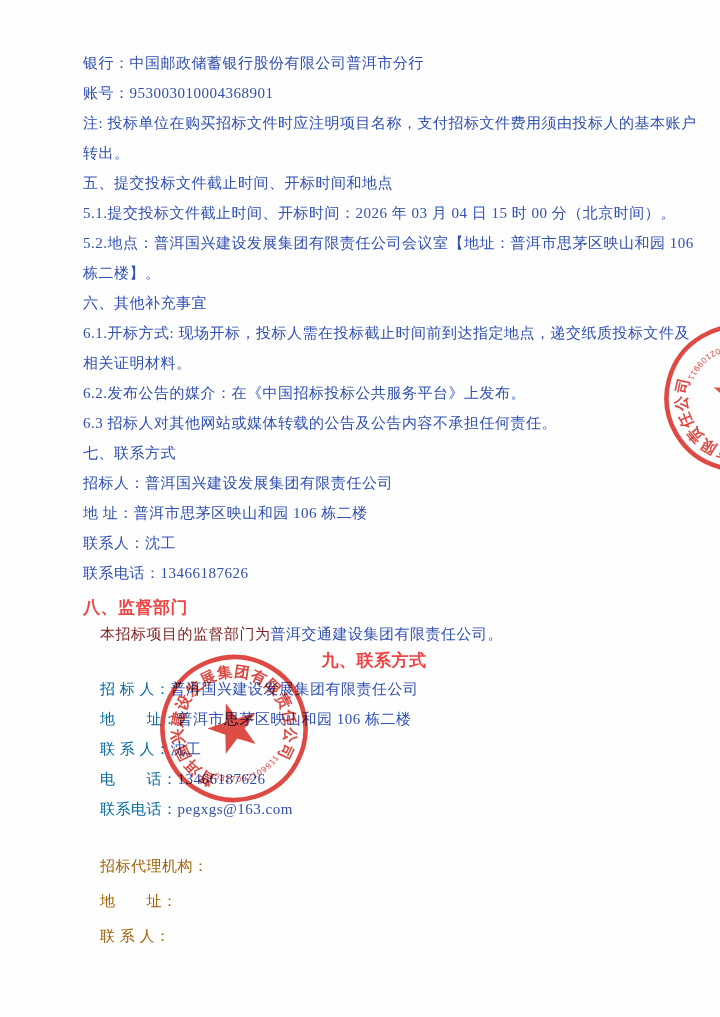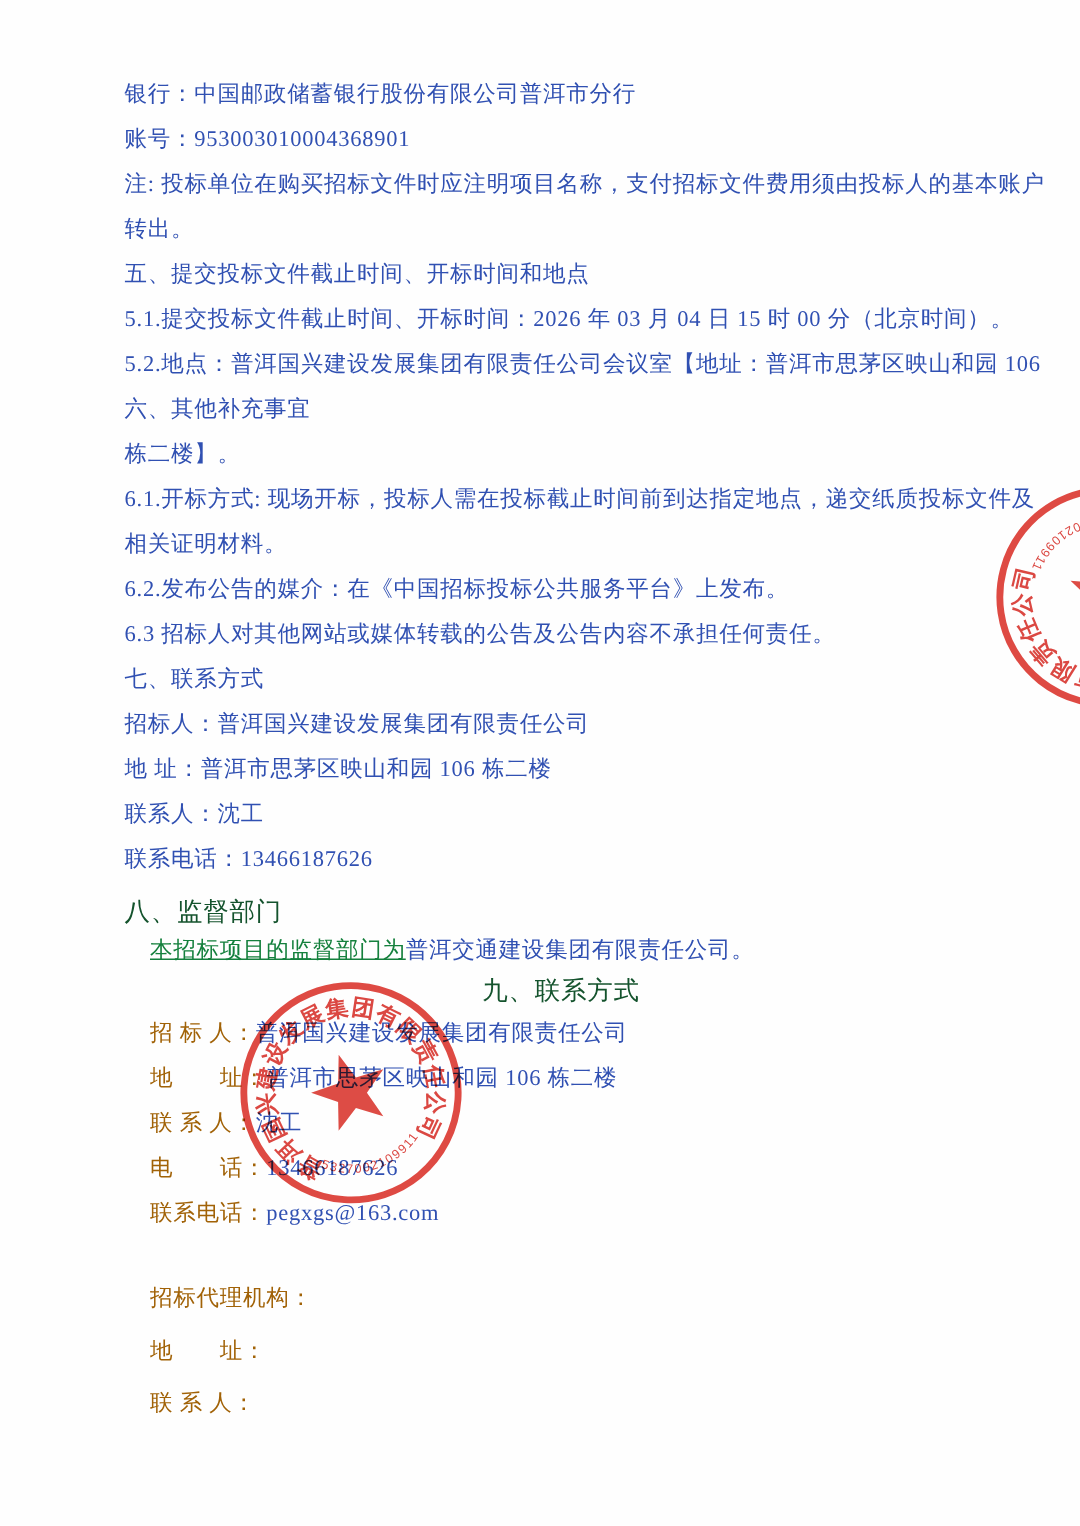--- a/index.html
+++ b/index.html
@@ -18,33 +18,33 @@
     top: 55px;
   }
   .content p {
     margin: 0 0 13px 0;
     font-size: 15px;
     line-height: 17px;
     letter-spacing: 0.5px;
     white-space: nowrap;
   }
   .blue  { color: #3050b2; }
-  .black { color: #15803d; text-decoration: underline; }
+  .black { color: #7f1d1d; }
   .h-black {
-    color: #14532d;
-    font-weight: normal;
+    color: #ef4444;
+    font-weight: bold;
     font-size: 17px !important;
     line-height: 20px !important;
     letter-spacing: 1px;
   }
   .h8 { margin-top: 16px !important; margin-bottom: 8px !important; }
   .b8 { margin-bottom: 8px !important; }
   .h9 { margin-bottom: 10px !important; text-align: center; }
   .indent { padding-left: 17px; }
-  .pair .lbl { color: #a16207; }
+  .pair .lbl { color: #0369a1; }
   .pair .val { color: #3050b2; }
   .agency-block { margin-top: 40px; }
   .agency-block p { margin-bottom: 18px; color: #a16207; }
 
   
   .stamp {
     position: absolute;
     mix-blend-mode: multiply;
     opacity: 0.92;
     pointer-events: none;
@@ -85,23 +85,23 @@
 
   <section class="content">
     <p class="blue">银行：中国邮政储蓄银行股份有限公司普洱市分行</p>
     <p class="blue">账号：953003010004368901</p>
     <p class="blue">注: 投标单位在购买招标文件时应注明项目名称，支付招标文件费用须由投标人的基本账户</p>
     <p class="blue">转出。</p>
 
     <p class="blue">五、提交投标文件截止时间、开标时间和地点</p>
     <p class="blue">5.1.提交投标文件截止时间、开标时间：2026 年 03 月 04 日 15 时 00 分（北京时间）。</p>
     <p class="blue">5.2.地点：普洱国兴建设发展集团有限责任公司会议室【地址：普洱市思茅区映山和园 106</p>
+    <p class="blue">栋二楼】。</p>
+
     <p class="blue">六、其他补充事宜</p>
-
-    <p class="blue">栋二楼】。</p>
     <p class="blue">6.1.开标方式: 现场开标，投标人需在投标截止时间前到达指定地点，递交纸质投标文件及</p>
     <p class="blue">相关证明材料。</p>
     <p class="blue">6.2.发布公告的媒介：在《中国招标投标公共服务平台》上发布。</p>
     <p class="blue">6.3 招标人对其他网站或媒体转载的公告及公告内容不承担任何责任。</p>
 
     <p class="blue">七、联系方式</p>
     <p class="blue">招标人：普洱国兴建设发展集团有限责任公司</p>
     <p class="blue">地 址：普洱市思茅区映山和园 106 栋二楼</p>
     <p class="blue">联系人：沈工</p>
     <p class="blue">联系电话：13466187626</p>

